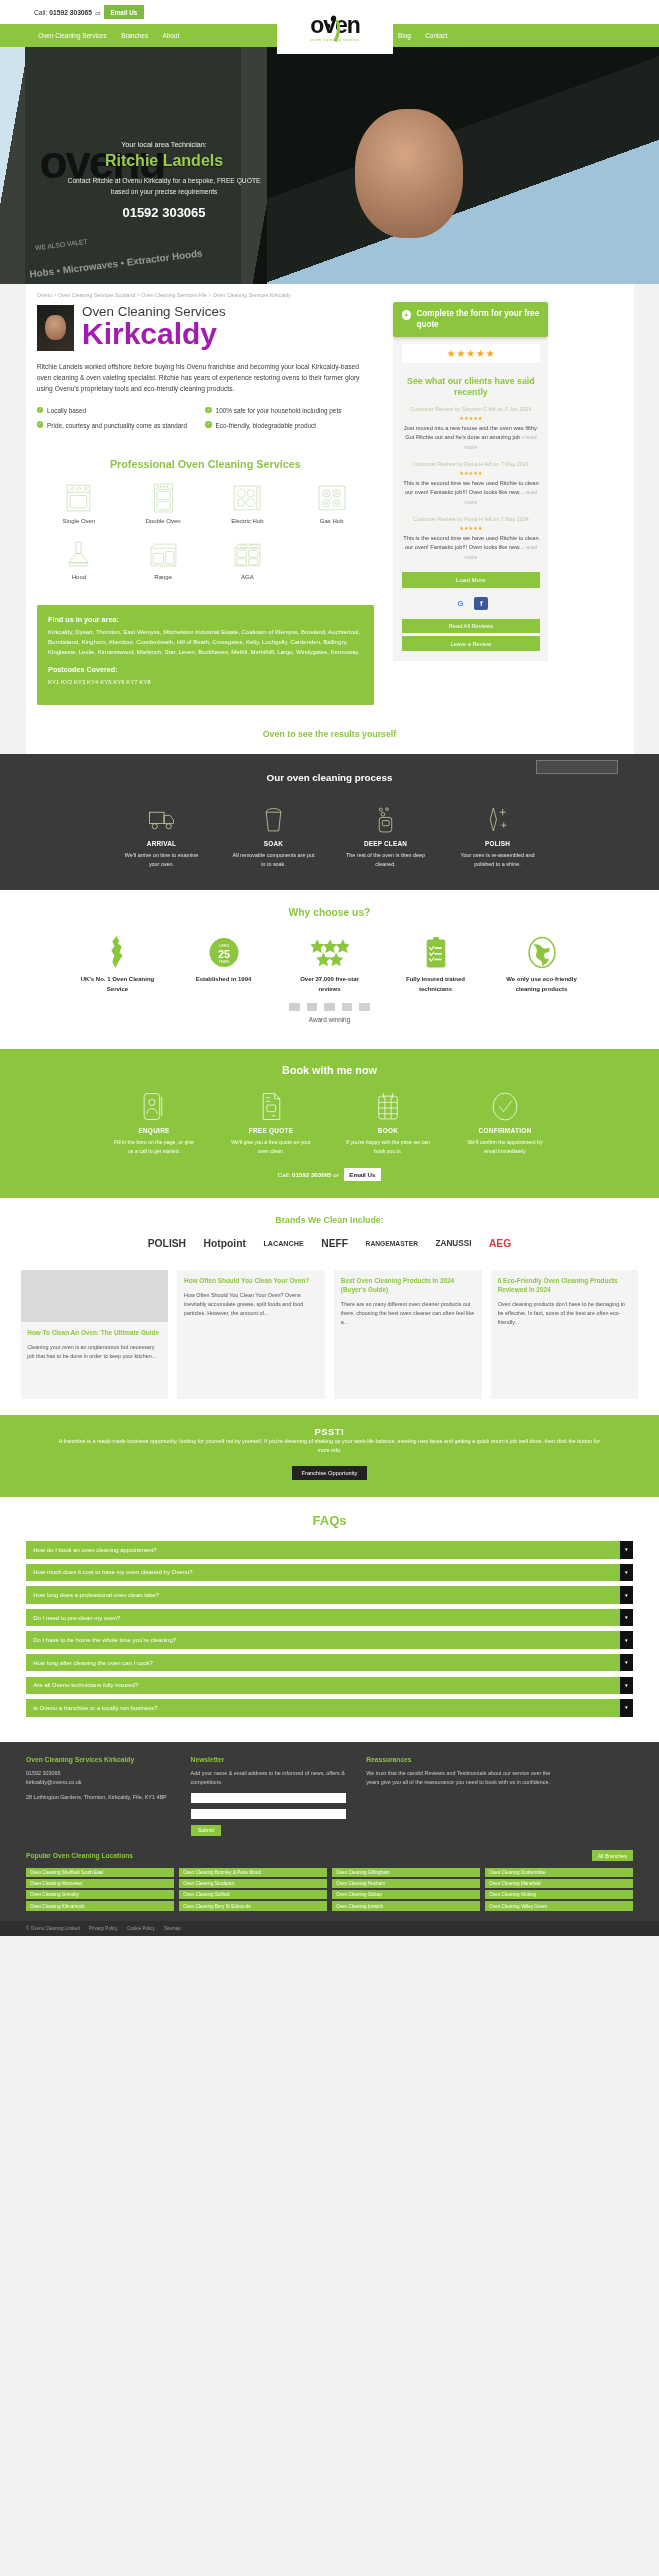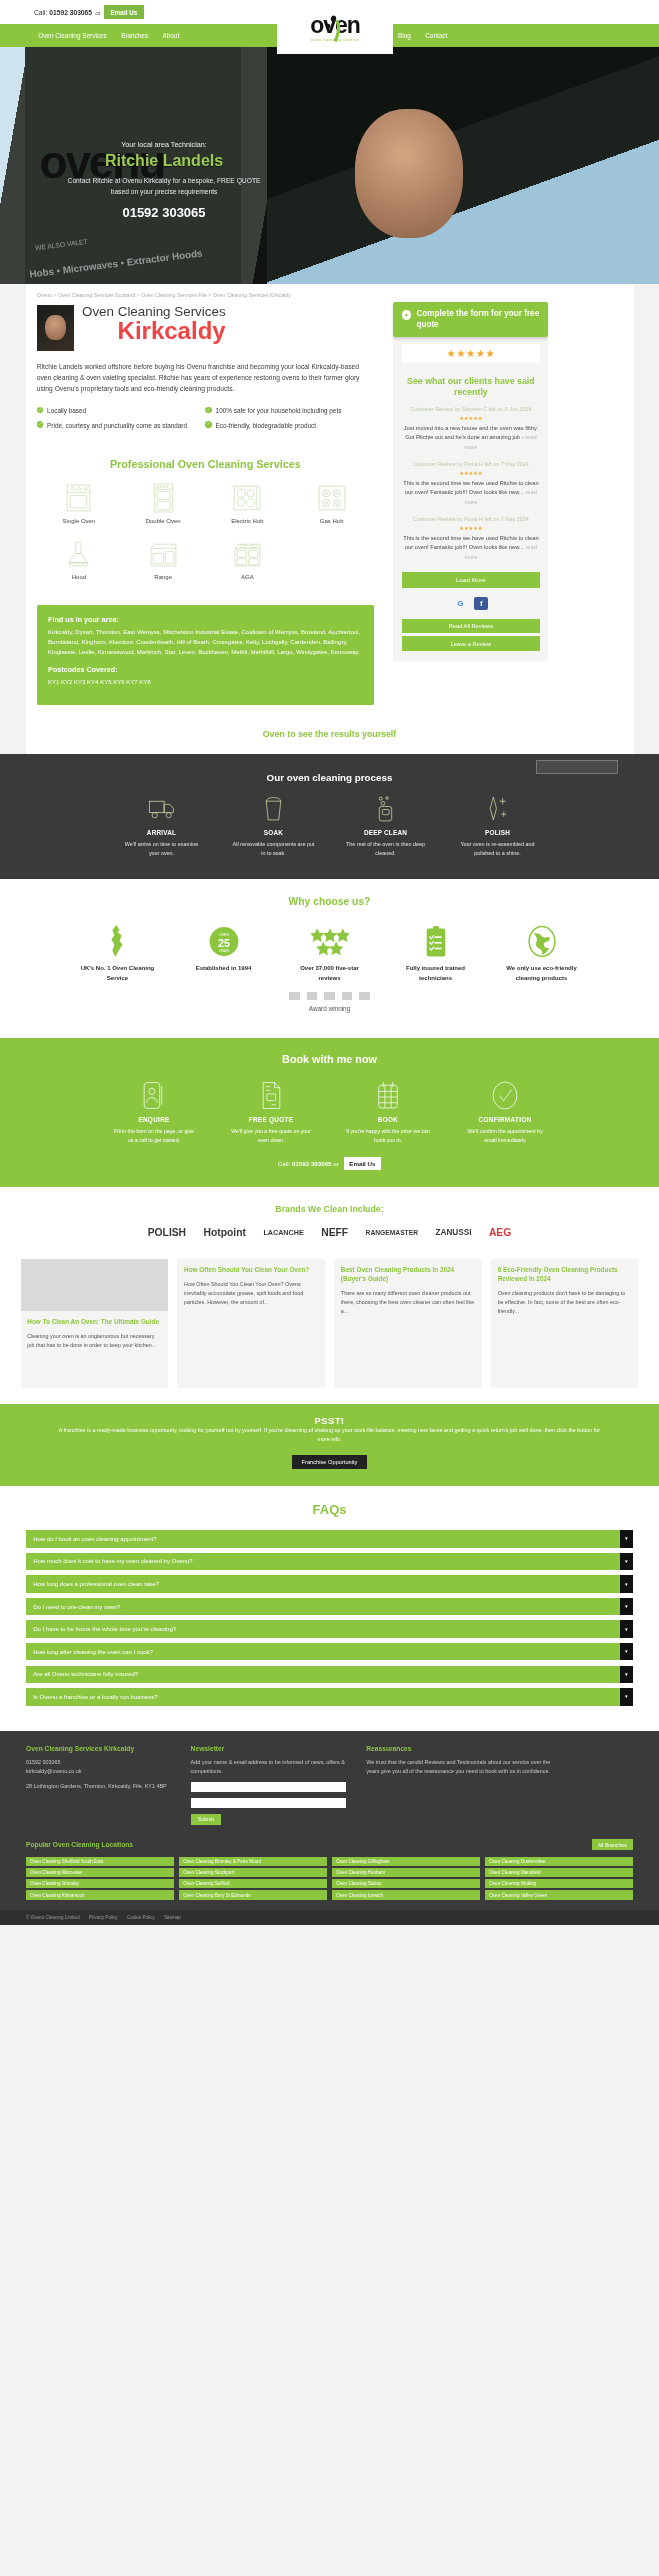--- a/index.html
+++ b/index.html
@@ -60,21 +60,21 @@
   .content-row { display:flex; padding: 0 11.3px 5.2px; }
   .col-main { width: 337px; }
   .col-side { width: 155px; margin-left: 19.6px; position:relative;}
 
   .title-row { display:flex; align-items:flex-start; margin-top: 3.1px;}
   .tech-photo { width: 37px; height: 46px; background: linear-gradient(150deg,#171c18,#3a2f27); flex:none;}
   .tech-photo .f { width:20.6px;height:25px;border-radius:45%;margin:9.3px auto 0;
                   background: radial-gradient(circle at 45% 35%,#cf9f7d,#8d6148); }
   .title-txt { margin-left: 8.2px; }
   .title-txt h2 { font-size: 13.4px; font-weight: normal; color:#3b3b3b; line-height:1.1; }
-  .title-txt h1 { font-size: 24px; font-weight: bold; color:#ef4444; line-height:1.02; margin-top:-1px;text-align:right;}
+  .title-txt h1 { font-size: 30px; font-weight: bold; color:#a21caf; line-height:1.02; margin-top:-1px;}
 
   .intro { margin-top: 9.3px; font-size: 6.7px; line-height: 1.7; color:#3b3b3b;}
 
   .bullets { display:flex; margin-top: 11.3px; }
   .bullets ul { list-style:none; width:50%; }
   .bullets li { font-size: 6.4px; line-height: 1.55; color:#3b3b3b; padding-left: 10.3px; position:relative; margin-bottom: 4.6px;}
   .bullets li:before { content:"✓"; position:absolute; left:0; top:0.5px; width:6.7px;height:6.7px;border-radius:50%;
      background:#8cc63f; color:#fff; font-size:4.1px; text-align:center; line-height:6.7px;}
 
   .svc-title { text-align:center; color:#8cc63f; font-size: 10.8px; font-weight:bold; margin: 23px 0 4.1px;}
@@ -107,21 +107,21 @@
   .g { color:#4285f4;} .f { background:#3b5998;color:#fff;border-radius:2.1px;}
   .side-btn { display:block; background:#8cc63f; color:#fff; text-align:center; padding: 4.1px 0; font-size:5.7px;
               text-decoration:none; margin-top: 3.6px;}
 
   
   .swipe { text-align:center; color:#8cc63f; font-size: 8.8px; font-weight: bold; padding: 18.5px 0 15.5px; background:#fff;}
 
   
   .process { background:#3a3a3a; padding: 17.5px 0 20.6px; position:relative;}
   .process .thumb { position:absolute; right: 41px; top: 6.2px; width:82px;height:13.4px;background:#4a4a4a;border:0.5px solid #777;}
-  .process h3 { text-align:center; color:#fff; font-size: 9.8px; font-weight:bold; margin-bottom: 12px;}
+  .process h3 { text-align:center; color:#fff; font-size: 9.8px; font-weight:bold; margin-bottom: 23px;}
   .proc-grid { display:flex; justify-content:center; gap: 30px;}
   .proc { width: 82px; text-align:center; color:#fff;}
   .proc .ic { height: 29px; display:flex;align-items:center;justify-content:center;}
   .proc .t { font-size: 6.4px; font-weight:bold; letter-spacing: 0.2px; margin: 5.2px 0 4.1px;}
   .proc .d { font-size: 5.4px; line-height:1.7; color:#e4e4e4;}
 
   
   .why { background:#fff; padding: 17.5px 0 10.3px;}
   .why h3 { text-align:center; color:#8cc63f; font-size: 10.3px; font-weight:bold; margin-bottom: 15.5px;}
   .why-grid { display:flex; justify-content:center; gap: 24px;}

